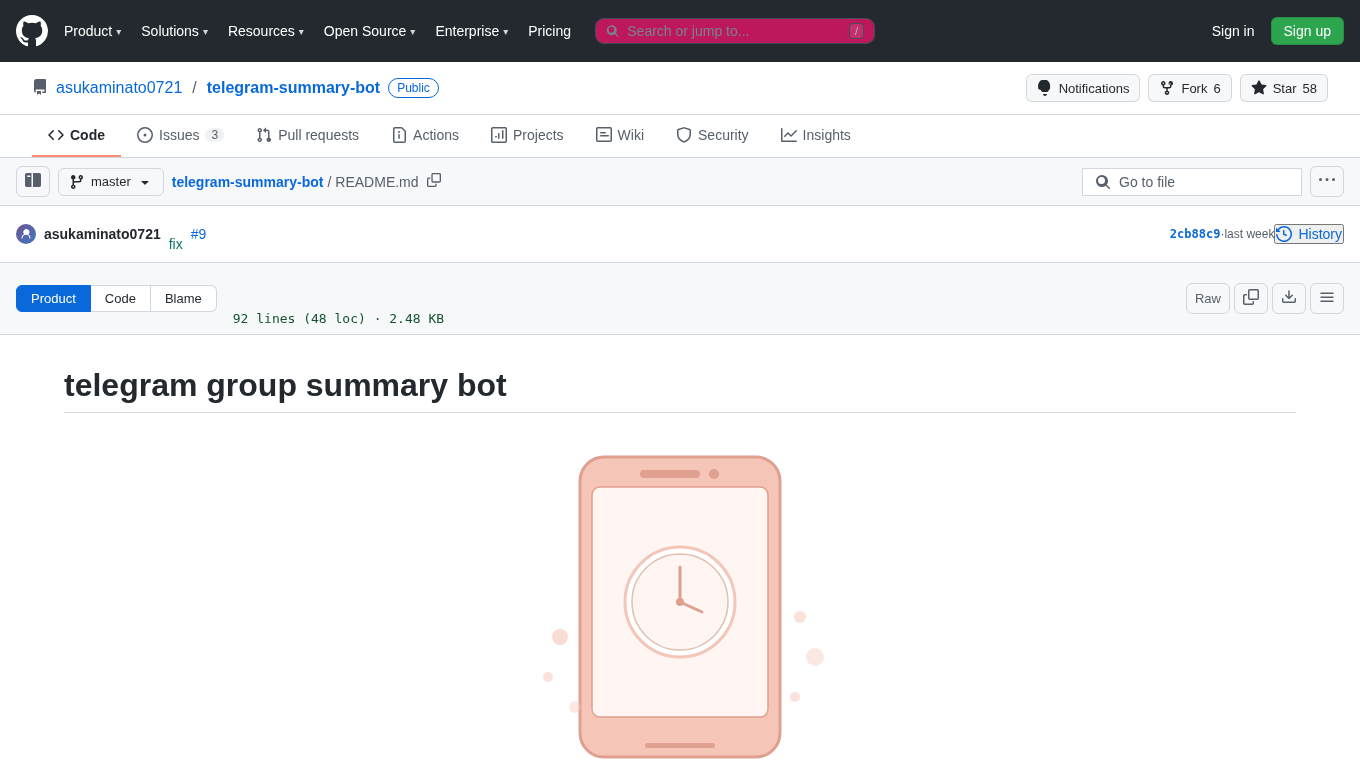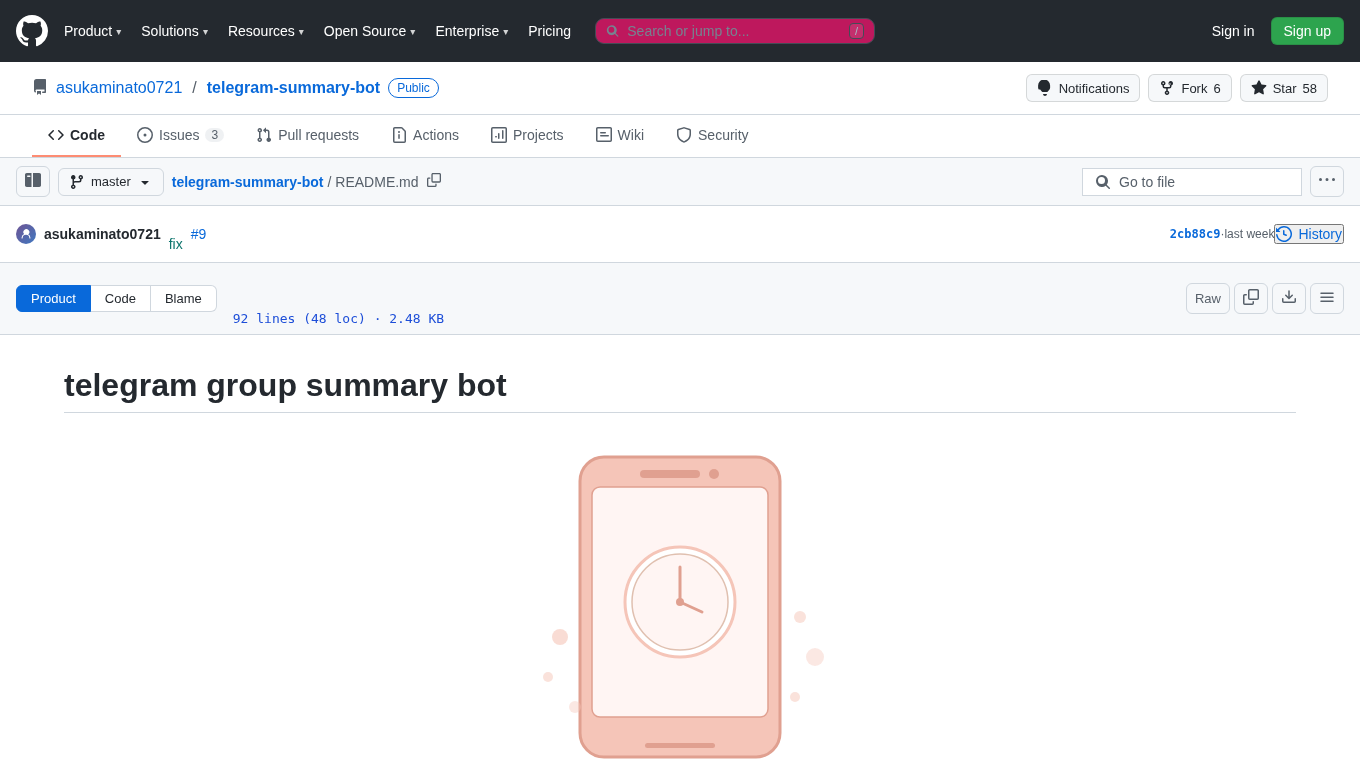--- a/index.html
+++ b/index.html
@@ -62,21 +62,21 @@
     .history-btn { display: flex; align-items: center; gap: 6px; color: #0969da; cursor: pointer; font-size: 14px; }
 
     
     .file-content-header { display: flex; align-items: center; justify-content: space-between; padding: 8px 16px; border-bottom: 1px solid #d0d7de; background: #f6f8fa; }
     .view-tabs { display: flex; gap: 0; }
     .view-tab { padding: 5px 14px; font-size: 13px; cursor: pointer; border: 1px solid #d0d7de; background: #fff; color: #24292f; }
     .view-tab:first-child { border-radius: 6px 0 0 6px; }
     .view-tab:last-child { border-radius: 0 6px 6px 0; }
     .view-tab.active { background: #0969da; color: #fff; border-color: #0969da; }
     .view-tab:not(:first-child) { border-left: none; }
-    .file-meta { font-size: 13px; color: #1d4ed8; margin-left: 16px; font-family: ui-monospace, monospace; margin-top: 40px; }
+    .file-meta { font-size: 13px; color: #14532d; margin-left: 16px; font-family: ui-monospace, monospace; margin-top: 40px; }
     .file-actions { display: flex; gap: 4px; }
     .file-action-btn { background: #f6f8fa; border: 1px solid #d0d7de; border-radius: 6px; padding: 5px 8px; cursor: pointer; color: #57606a; font-size: 13px; }
 
     
     .file-body { background: #fff; padding: 32px 64px; min-height: 360px; }
     .readme-title { font-size: 32px; font-weight: 600; color: #24292f; margin-bottom: 24px; padding-bottom: 8px; border-bottom: 1px solid #d0d7de; }
     .readme-image { display: flex; justify-content: center; margin-top: 24px; }
 
     
     .phone-illustration { width: 500px; height: 340px; }
@@ -206,20 +206,26 @@
     <svg width="16" height="16" viewBox="0 0 16 16" fill="currentColor">
       <path d="M1.75 1.5a.25.25 0 00-.25.25v11.5c0 .138.112.25.25.25h12.5a.25.25 0 00.25-.25V1.75a.25.25 0 00-.25-.25H1.75zM0 1.75C0 .784.784 0 1.75 0h12.5C15.216 0 16 .784 16 1.75v11.5A1.75 1.75 0 0114.25 15H1.75A1.75 1.75 0 010 13.25V1.75zM4 5.75A.75.75 0 014.75 5h4.5a.75.75 0 010 1.5h-4.5A.75.75 0 014 5.75zm0 3A.75.75 0 014.75 8h7.5a.75.75 0 010 1.5h-7.5A.75.75 0 014 8.75z"></path>
     </svg>
     <span>Wiki</span>
   </div>
   <div class="tab-item">
     <svg width="16" height="16" viewBox="0 0 16 16" fill="currentColor">
       <path d="M7.467.133a1.748 1.748 0 011.066 0l5.25 1.68A1.75 1.75 0 0115 3.48V7c0 1.566-.32 3.182-1.303 4.682-.983 1.498-2.585 2.813-5.032 3.855a1.7 1.7 0 01-1.33 0c-2.447-1.042-4.049-2.357-5.032-3.855C1.32 10.182 1 8.566 1 7V3.48a1.75 1.75 0 011.217-1.667l5.25-1.68zm.61 1.429a.25.25 0 00-.153 0l-5.25 1.68a.25.25 0 00-.174.238V7c0 1.358.275 2.666 1.057 3.86.784 1.194 2.121 2.34 4.366 3.297a.2.2 0 00.154 0c2.245-.956 3.582-2.104 4.366-3.298C13.225 9.666 13.5 8.36 13.5 7V3.48a.251.251 0 00-.174-.237l-5.25-1.68z"></path>
     </svg>
     <span>Security</span>
+  </div>
+  <div class="tab-item">
+    <svg width="16" height="16" viewBox="0 0 16 16" fill="currentColor">
+      <path d="M1.5 1.75V13.5h13.75a.75.75 0 010 1.5H.75a.75.75 0 01-.75-.75V1.75a.75.75 0 011.5 0zm14.28 2.53l-5.25 5.25a.75.75 0 01-1.06 0L7 7.06 4.28 9.78a.75.75 0 01-1.06-1.06l3.25-3.25a.75.75 0 011.06 0L10 7.94l4.72-4.72a.75.75 0 111.06 1.06z"></path>
+    </svg>
+    <span>Insights</span>
   </div>
 </div>
 
 <div class="file-toolbar">
   <button class="btn-sidebar">
     <svg width="16" height="16" viewBox="0 0 16 16" fill="currentColor">
       <path d="M6.5 1H1.75C.784 1 0 1.784 0 2.75v10.5C0 14.216.784 15 1.75 15H6.5V1zm1.5 0v14h6.25c.966 0 1.75-.784 1.75-1.75V2.75C16 1.784 15.216 1 14.25 1H8zM2.75 3.5h2a.75.75 0 010 1.5h-2a.75.75 0 010-1.5z"></path>
     </svg>
   </button>
 

